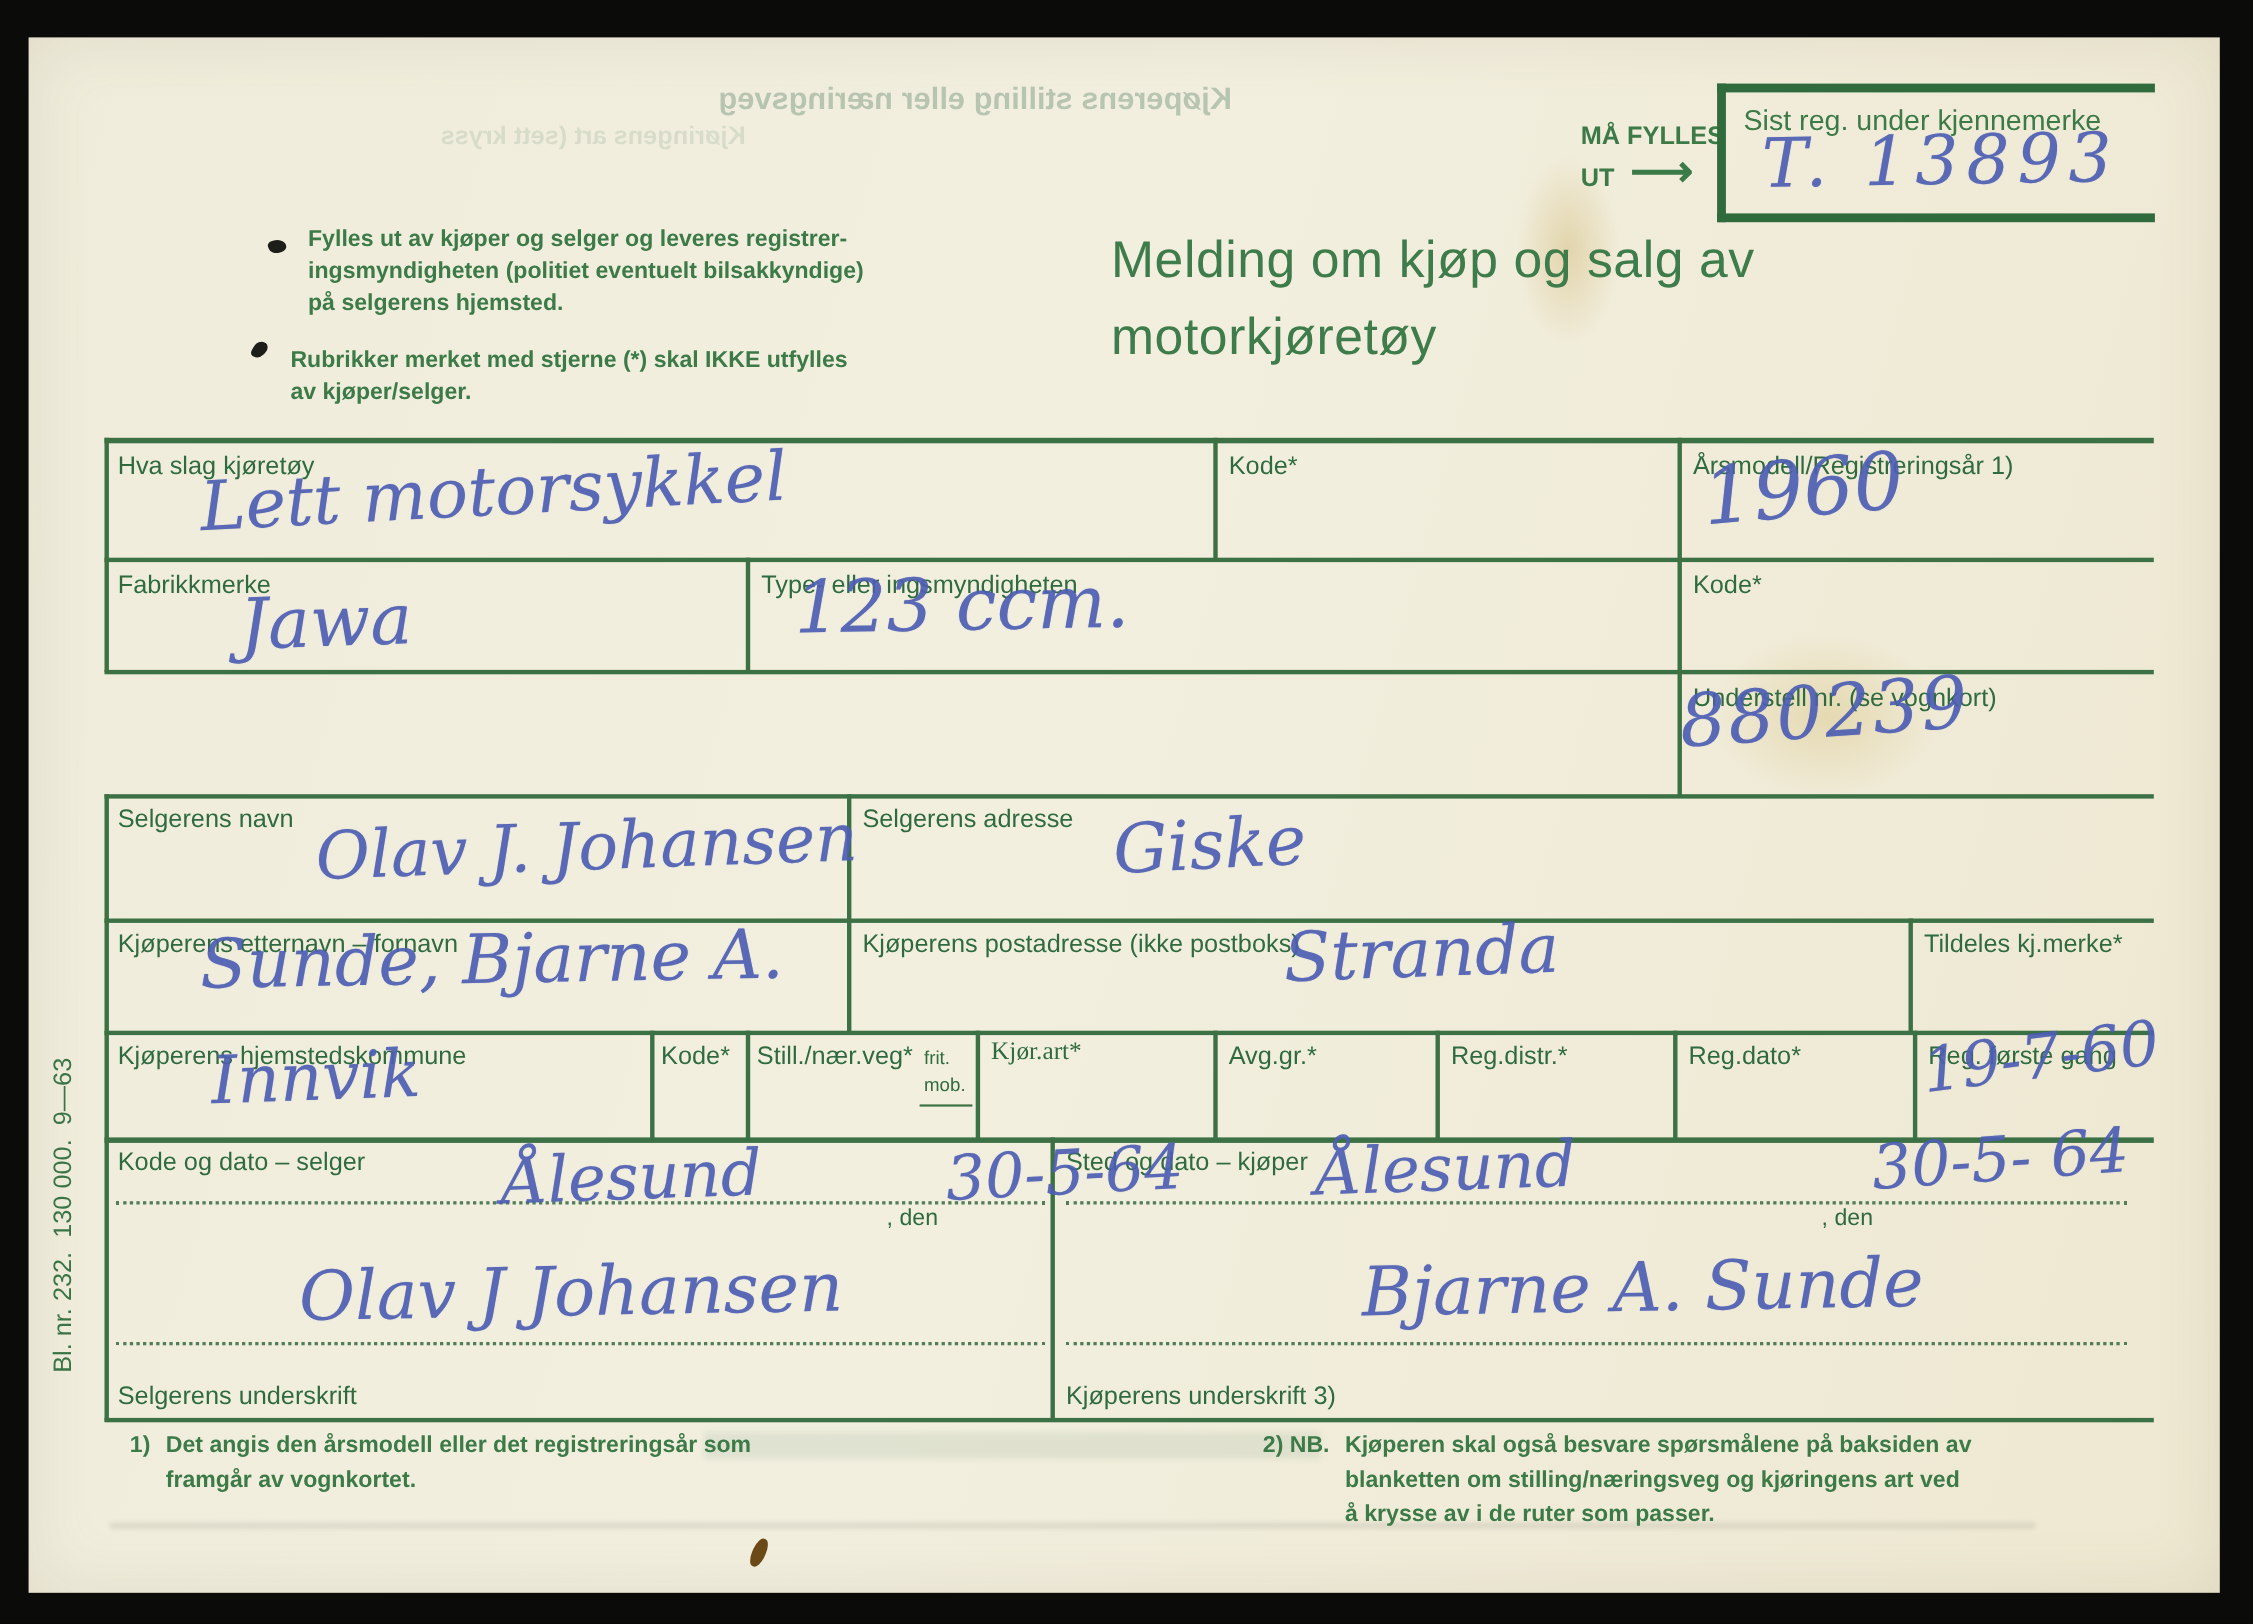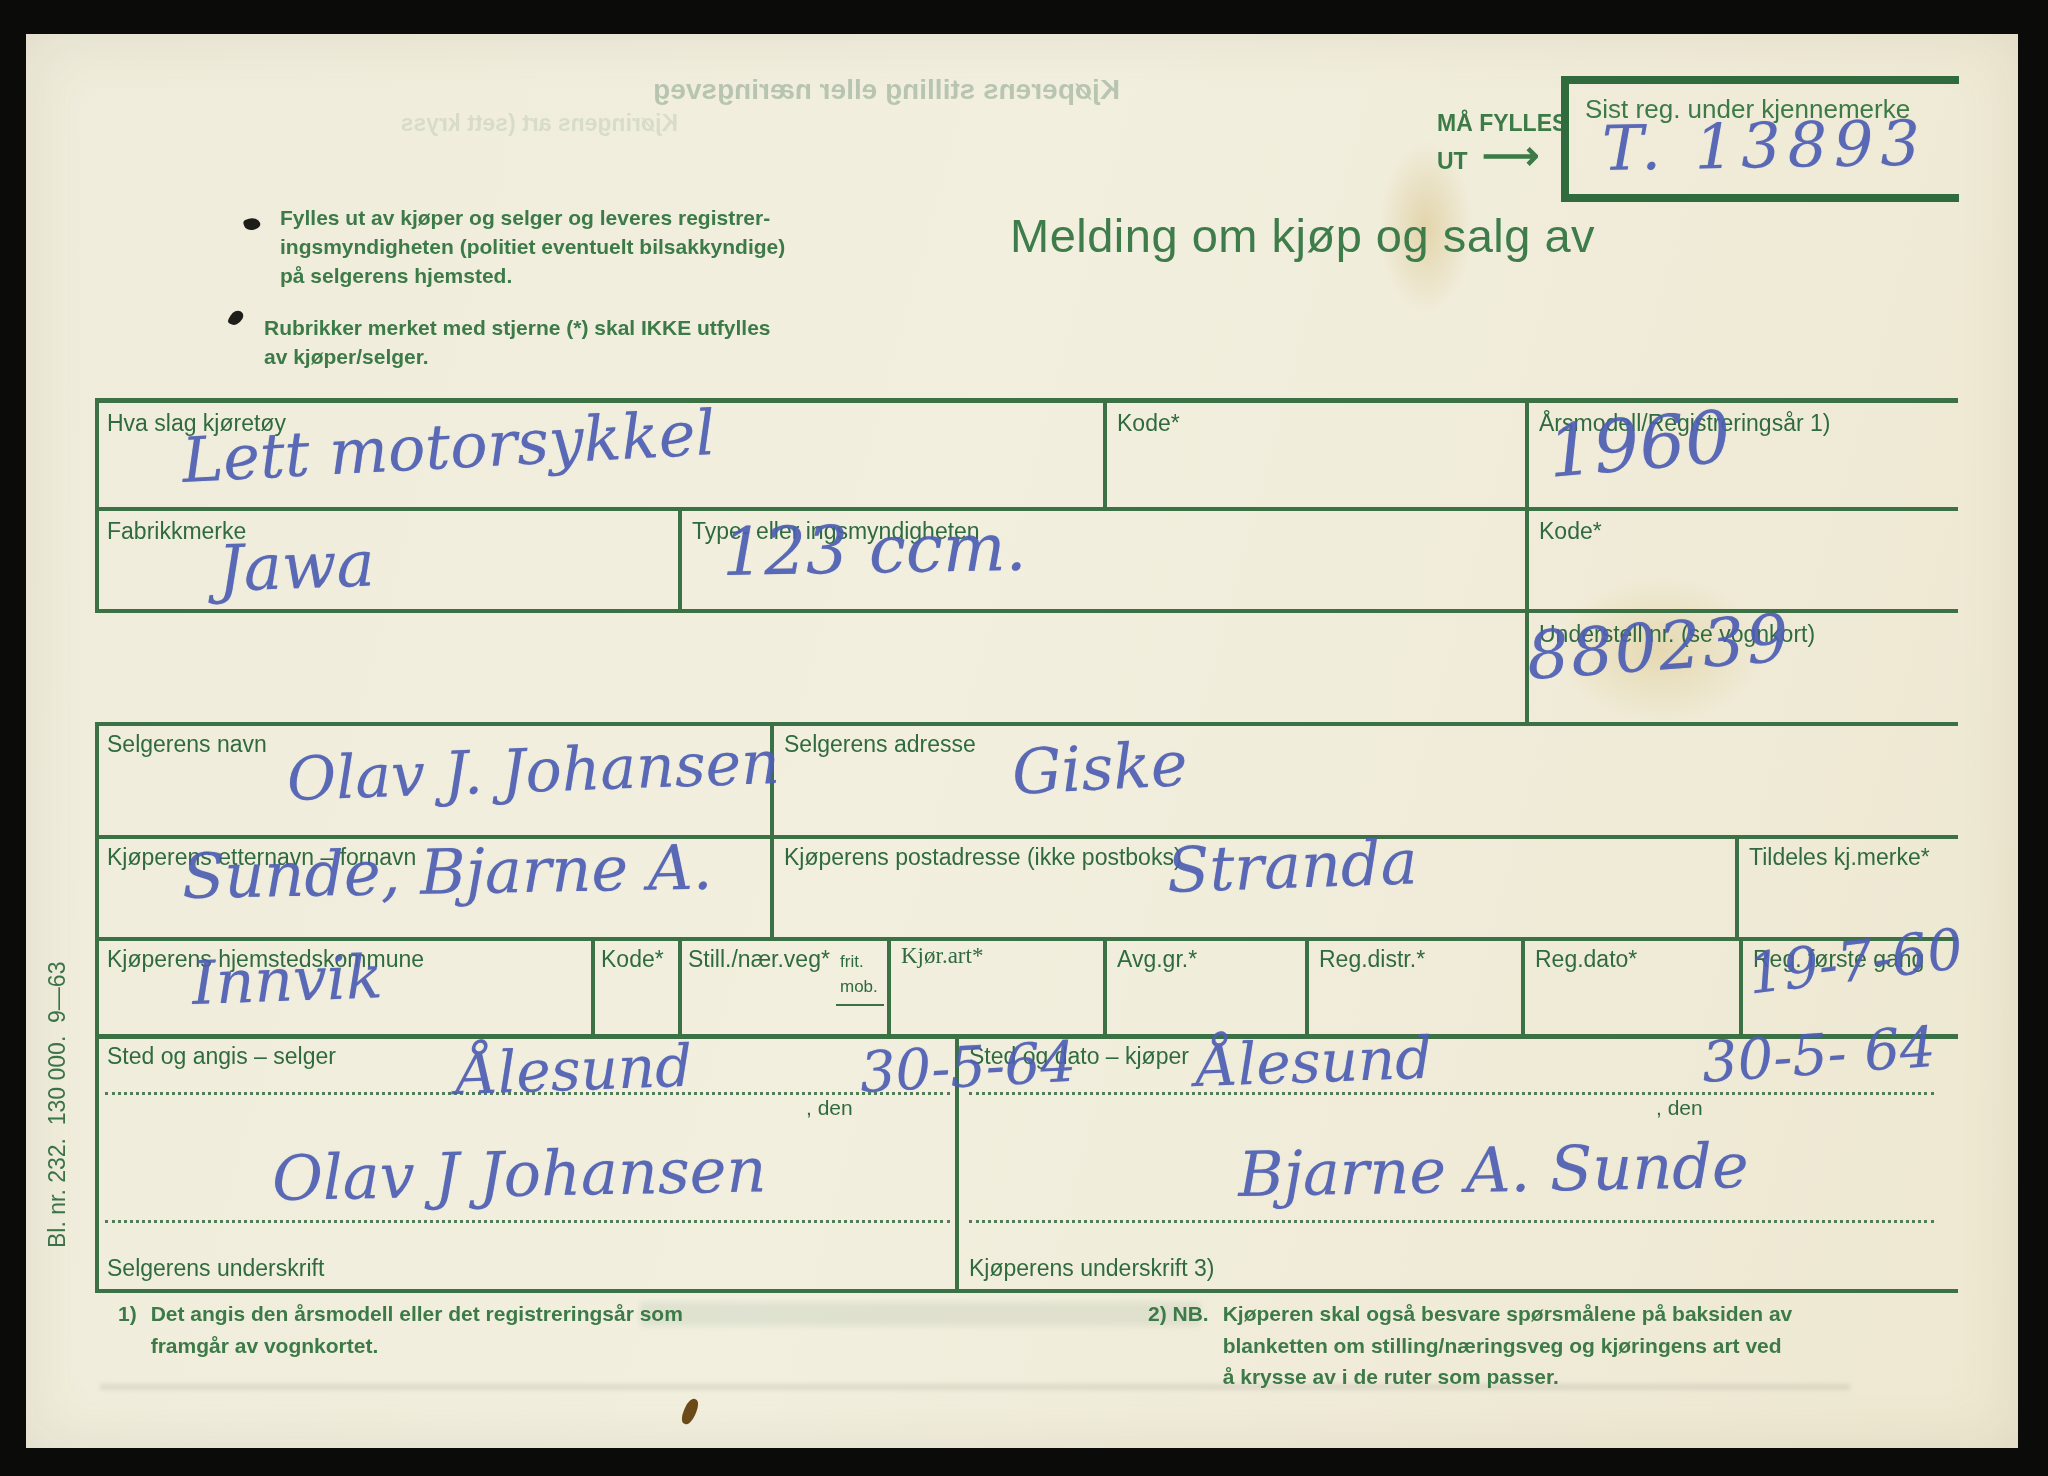--- a/index.html
+++ b/index.html
@@ -57,20 +57,21 @@
   </div>
   <div class="hw" style="left:1602px;top:112px;font-size:62px;letter-spacing:7px;transform:rotate(-1deg);">T. 13893</div>
 
   <div class="boldtxt pre" style="left:264px;top:204px;width:620px;font-size:21px;line-height:1.38;margin-left:16px;">Fylles ut av kjøper og selger og leveres registrer-
 ingsmyndigheten (politiet eventuelt bilsakkyndige)
 på selgerens hjemsted.</div>
   <div class="boldtxt pre" style="left:264px;top:314px;width:620px;font-size:21px;line-height:1.38;">Rubrikker merket med stjerne (*) skal IKKE utfylles
 av kjøper/selger.</div>
 
   <div class="title" style="left:1010px;top:208px;">Melding om kjøp og salg av</div>
+  <div class="title" style="left:1010px;top:278px;">motorkjøretøy</div>
 
   <div class="ln" style="left:95px;top:398px;width:1863px;height:5px;"></div>
   <div class="ln" style="left:95px;top:507px;width:1863px;height:4px;"></div>
   <div class="ln" style="left:95px;top:609px;width:1863px;height:4px;"></div>
   <div class="ln" style="left:95px;top:722px;width:1863px;height:4px;"></div>
   <div class="ln" style="left:95px;top:835px;width:1863px;height:4px;"></div>
   <div class="ln" style="left:95px;top:937px;width:1863px;height:4px;"></div>
   <div class="ln" style="left:95px;top:1034px;width:1863px;height:5px;"></div>
   <div class="ln" style="left:95px;top:1289px;width:1863px;height:4px;"></div>
 
@@ -107,21 +108,21 @@
   <div class="lbl" style="left:688px;top:946px;">Still./nær.veg*</div>
   <div class="lbl small-lbl pre" style="left:840px;top:950px;">frit.
 mob.</div>
   <div class="ln" style="left:836px;top:1004px;width:48px;height:2px;"></div>
   <div class="lbl" style="left:901px;top:943px;font-family:Liberation Serif, serif;">Kjør.art*</div>
   <div class="lbl" style="left:1117px;top:946px;text-align:center;">Avg.gr.*</div>
   <div class="lbl" style="left:1319px;top:946px;">Reg.distr.*</div>
   <div class="lbl" style="left:1535px;top:946px;">Reg.dato*</div>
   <div class="lbl" style="left:1753px;top:946px;">Reg. første gang</div>
 
-  <div class="lbl" style="left:107px;top:1043px;">Sted og angis – selger</div>
+  <div class="lbl" style="left:107px;top:1043px;">Kode og dato – selger</div>
   <div class="lbl" style="left:969px;top:1043px;">Sted og dato – kjøper</div>
   <div class="dotted" style="left:105px;top:1092px;width:845px;"></div>
   <div class="dotted" style="left:969px;top:1092px;width:965px;"></div>
   <div class="lbl" style="left:806px;top:1096px;font-size:21px;">, den</div>
   <div class="lbl" style="left:1656px;top:1096px;font-size:21px;">, den</div>
   <div class="dotted" style="left:105px;top:1220px;width:845px;"></div>
   <div class="dotted" style="left:969px;top:1220px;width:965px;"></div>
   <div class="lbl" style="left:107px;top:1255px;">Selgerens underskrift</div>
   <div class="lbl" style="left:969px;top:1255px;">Kjøperens underskrift 3)</div>
 

